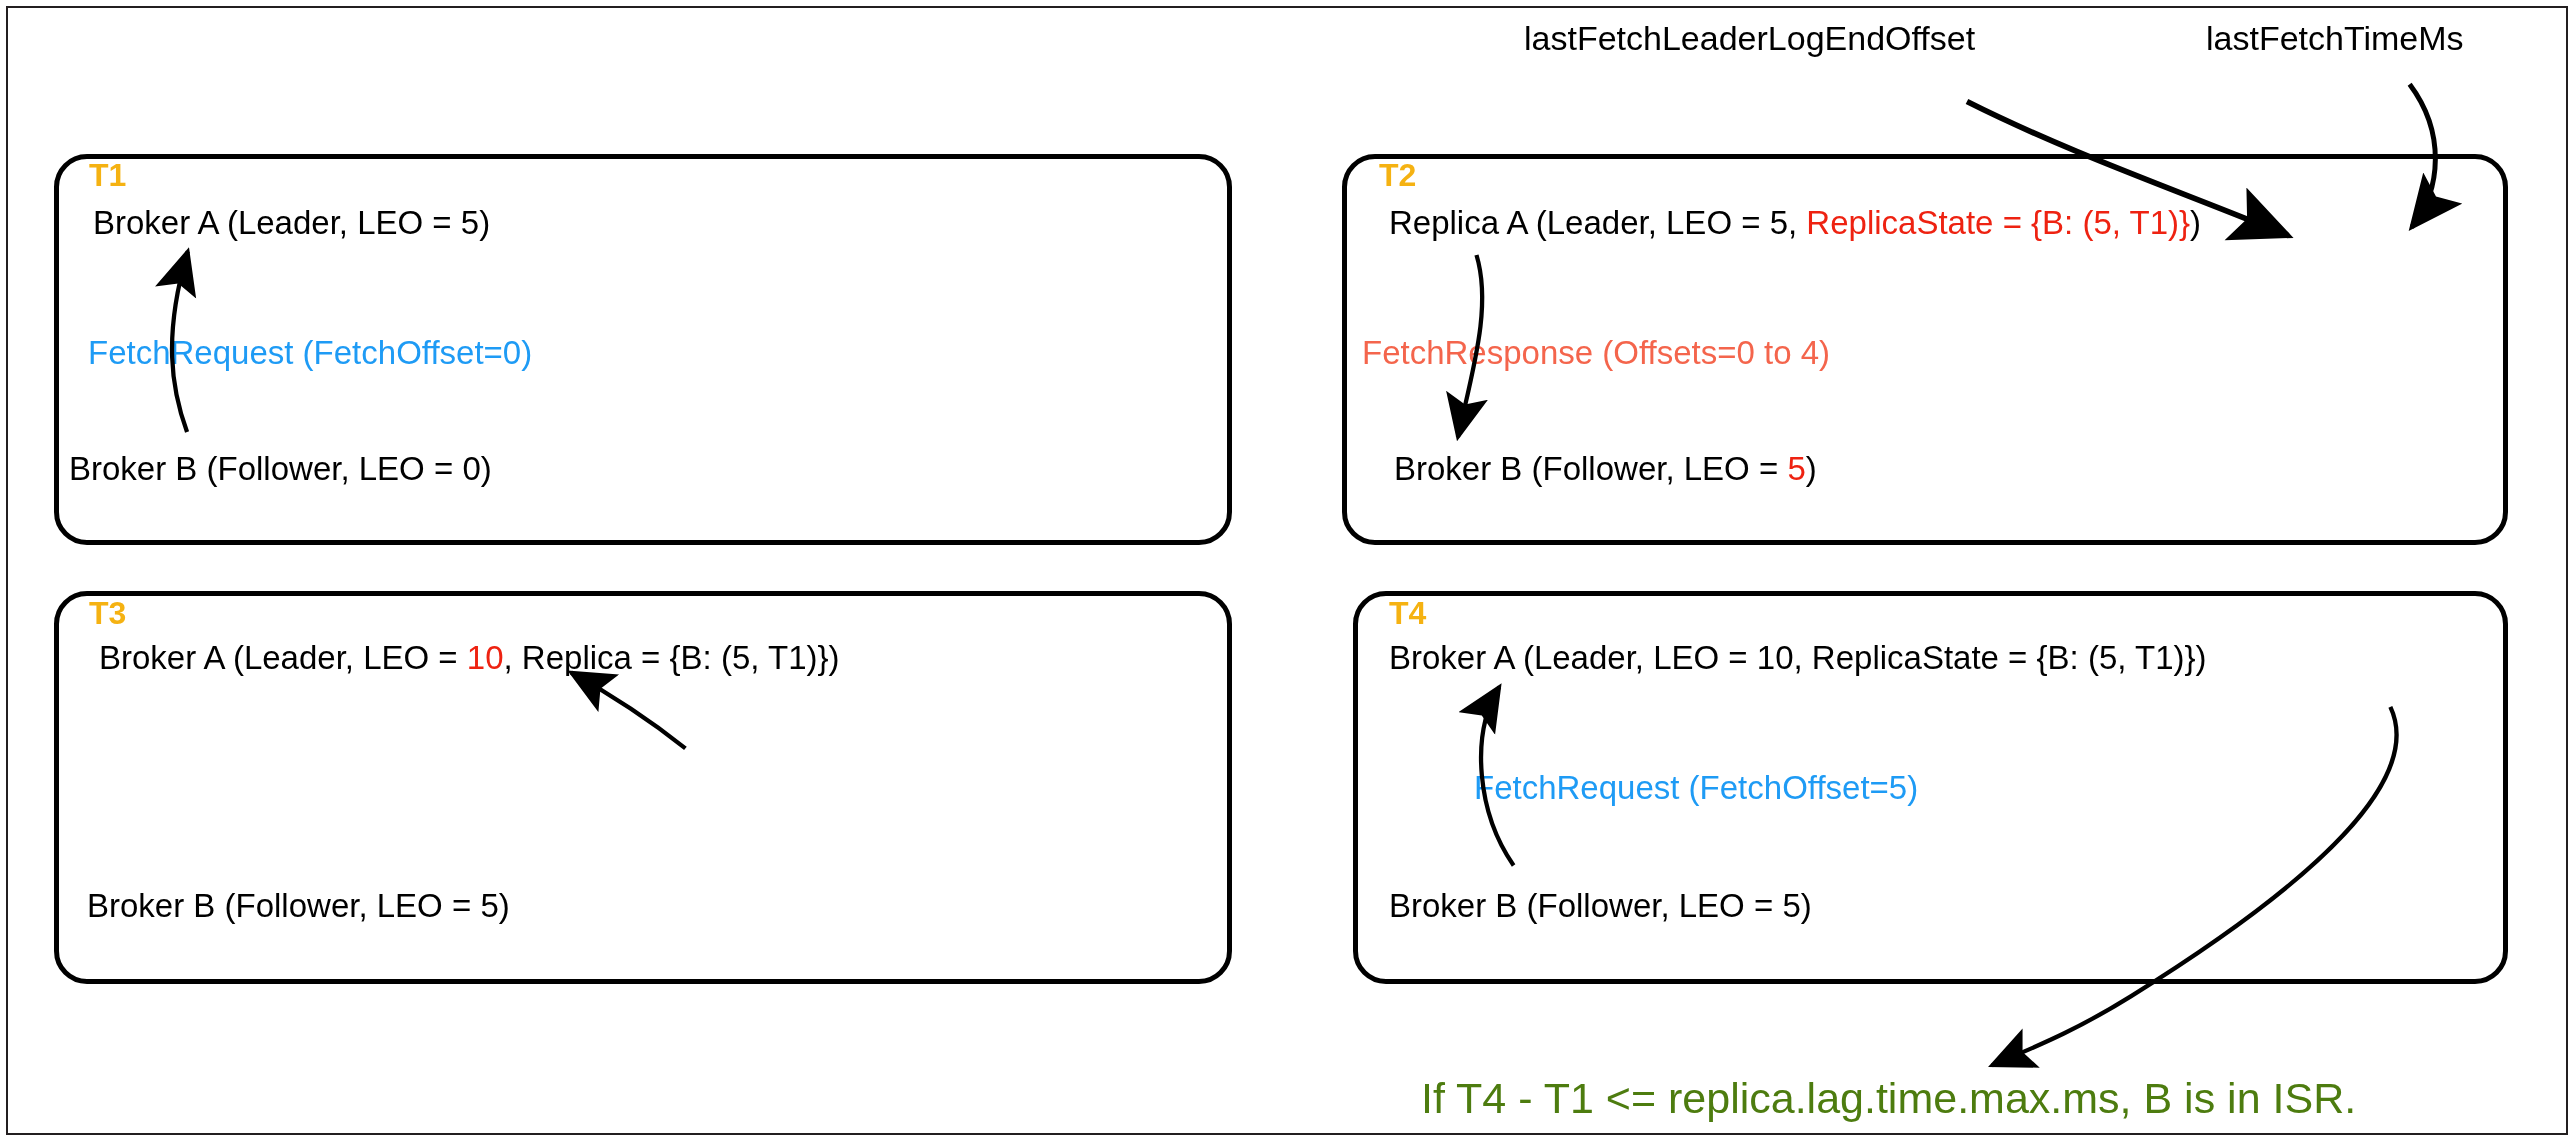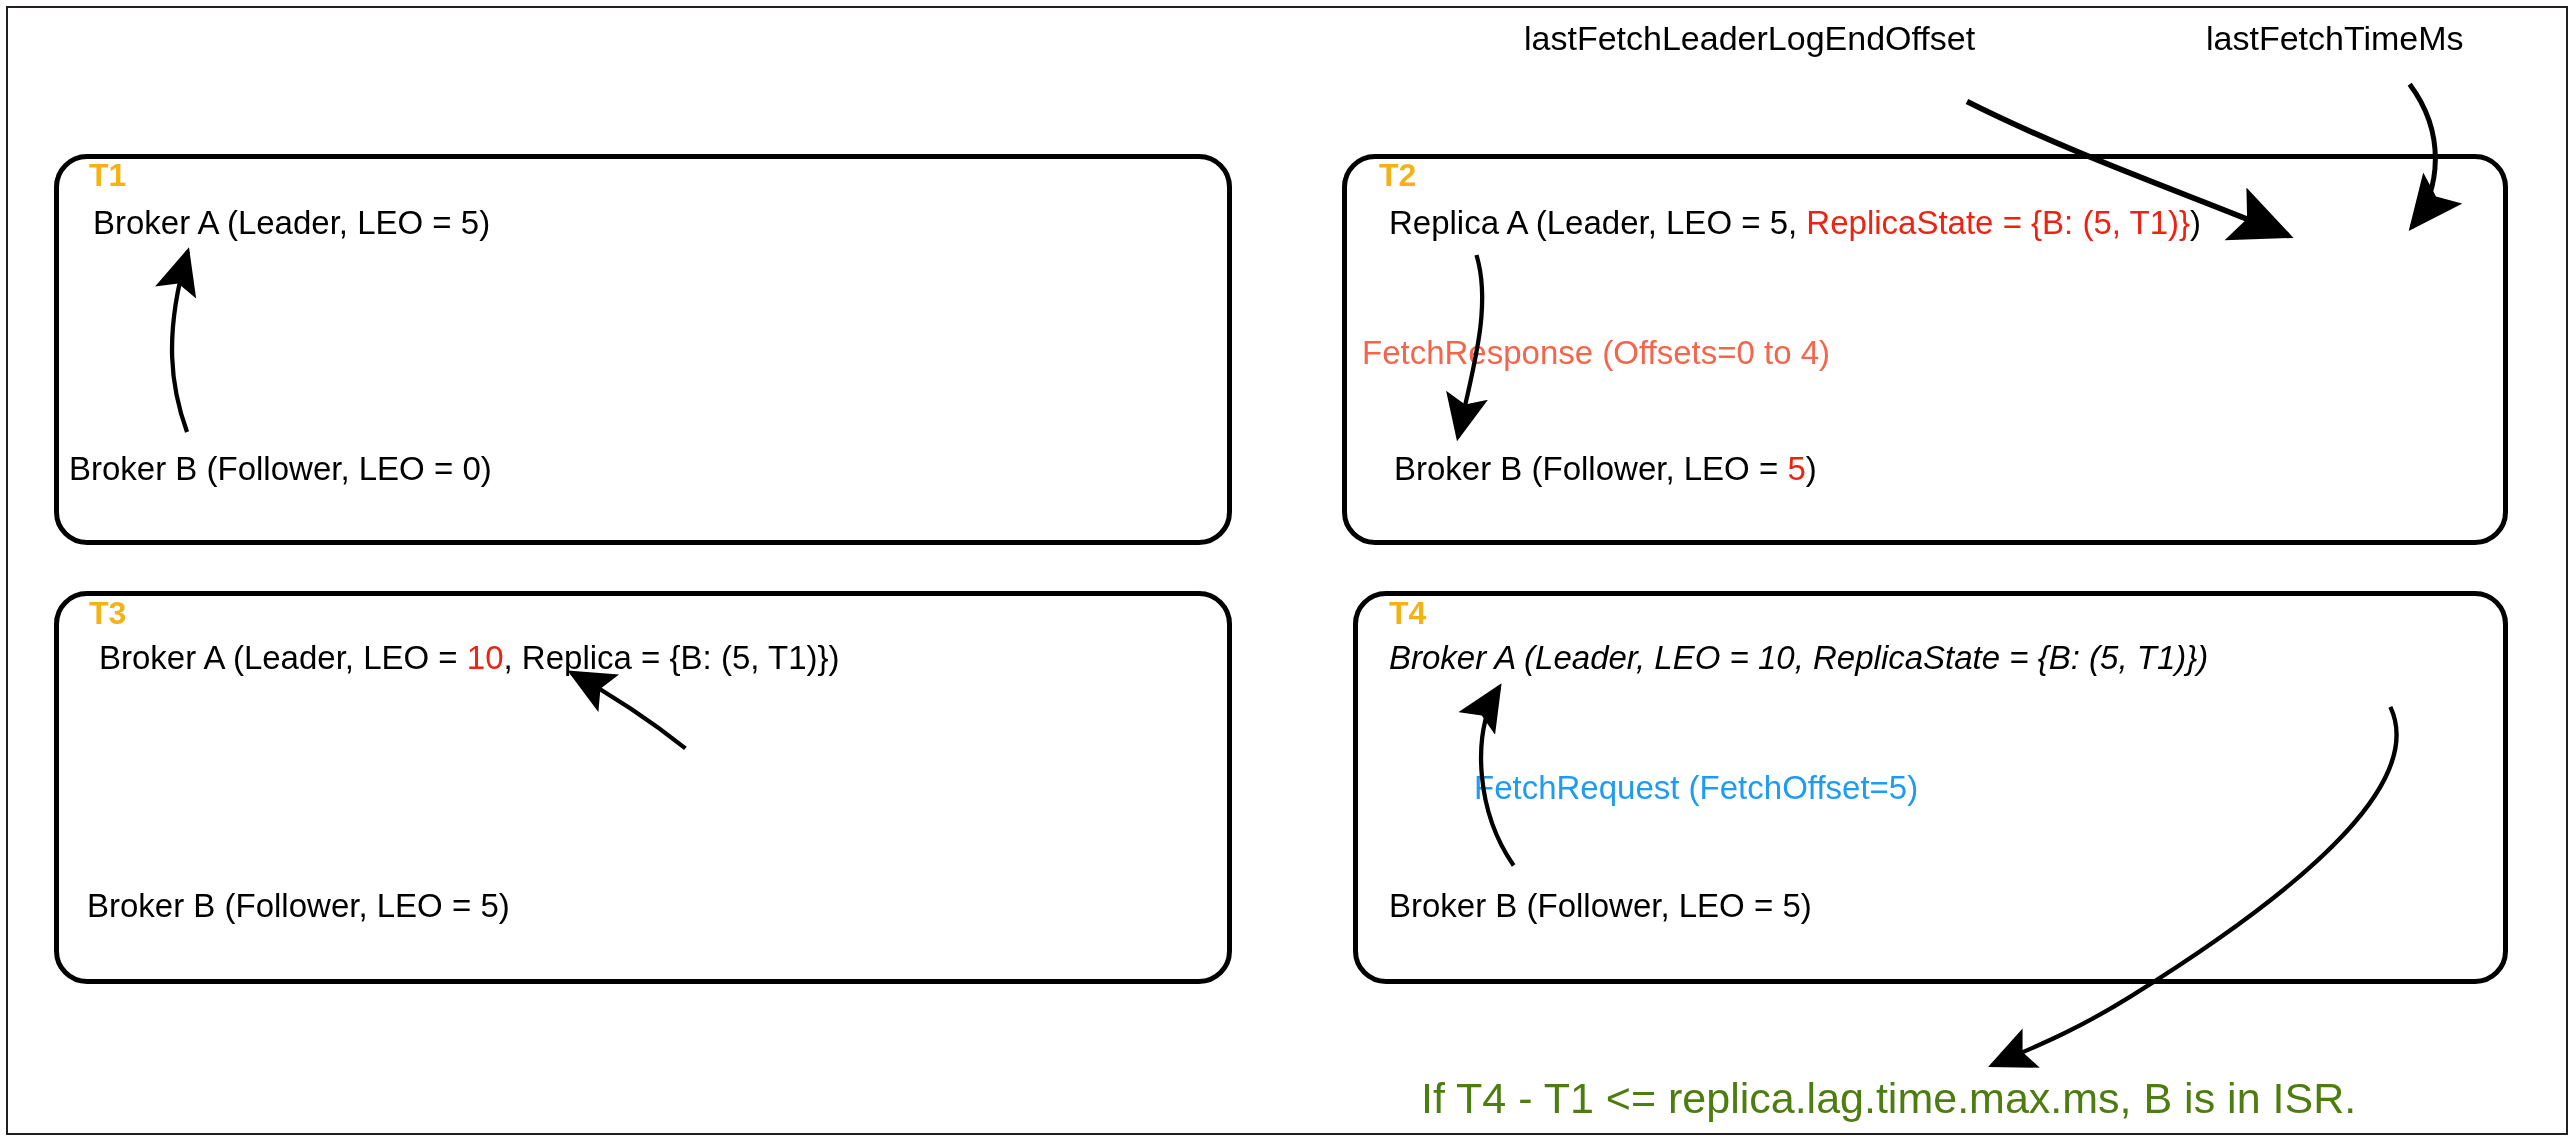--- a/index.html
+++ b/index.html
@@ -84,21 +84,21 @@
   #t2-leader    { left: 1389px; top: 206px; }
   #t2-message   { left: 1362px; top: 336px; }
   #t2-follower  { left: 1394px; top: 452px; }
 
   
   #t3-leader    { left: 99px; top: 641px; text-align: right; }
   #t3-message   { left: 513px; top: 777px; }
   #t3-follower  { left: 87px; top: 889px; }
 
   
-  #t4-leader    { left: 1389px; top: 641px; font-style: italic; }
+  #t4-leader    { left: 1389px; top: 641px; }
   #t4-message   { left: 1474px; top: 771px; }
   #t4-follower  { left: 1389px; top: 889px; }
 
   .callout {
     position: absolute;
     color: #000000;
     font-size: 34px;
     line-height: 1;
     white-space: nowrap;
   }
@@ -133,20 +133,21 @@
   <div class="panel" id="panel-t1"></div>
   <div class="panel" id="panel-t2"></div>
   <div class="panel" id="panel-t3"></div>
   <div class="panel" id="panel-t4"></div>
 
   <div class="callout" id="callout-offset">lastFetchLeaderLogEndOffset</div>
   <div class="callout" id="callout-time">lastFetchTimeMs</div>
 
   <div class="t-label" id="t1-label">T1</div>
   <div class="row-text" id="t1-leader">Broker A (Leader, LEO = 5)</div>
+  <div class="msg-text blue" id="t1-message">FetchRequest (FetchOffset=0)</div>
   <div class="row-text" id="t1-follower">Broker B (Follower, LEO = 0)</div>
 
   <div class="t-label" id="t2-label">T2</div>
   <div class="row-text" id="t2-leader"><span>Replica A (Leader, LEO = 5, </span><span class="red">ReplicaState = {B: (5, T1)}</span><span>)</span></div>
   <div class="msg-text coral" id="t2-message">FetchResponse (Offsets=0 to 4)</div>
   <div class="row-text" id="t2-follower"><span>Broker B (Follower, LEO = </span><span class="red">5</span><span>)</span></div>
 
   <div class="t-label" id="t3-label">T3</div>
   <div class="row-text" id="t3-leader"><span>Broker A (Leader, LEO = </span><span class="red">10</span><span>, Replica = {B: (5, T1)})</span></div>
   <div class="row-text" id="t3-follower">Broker B (Follower, LEO = 5)</div>

